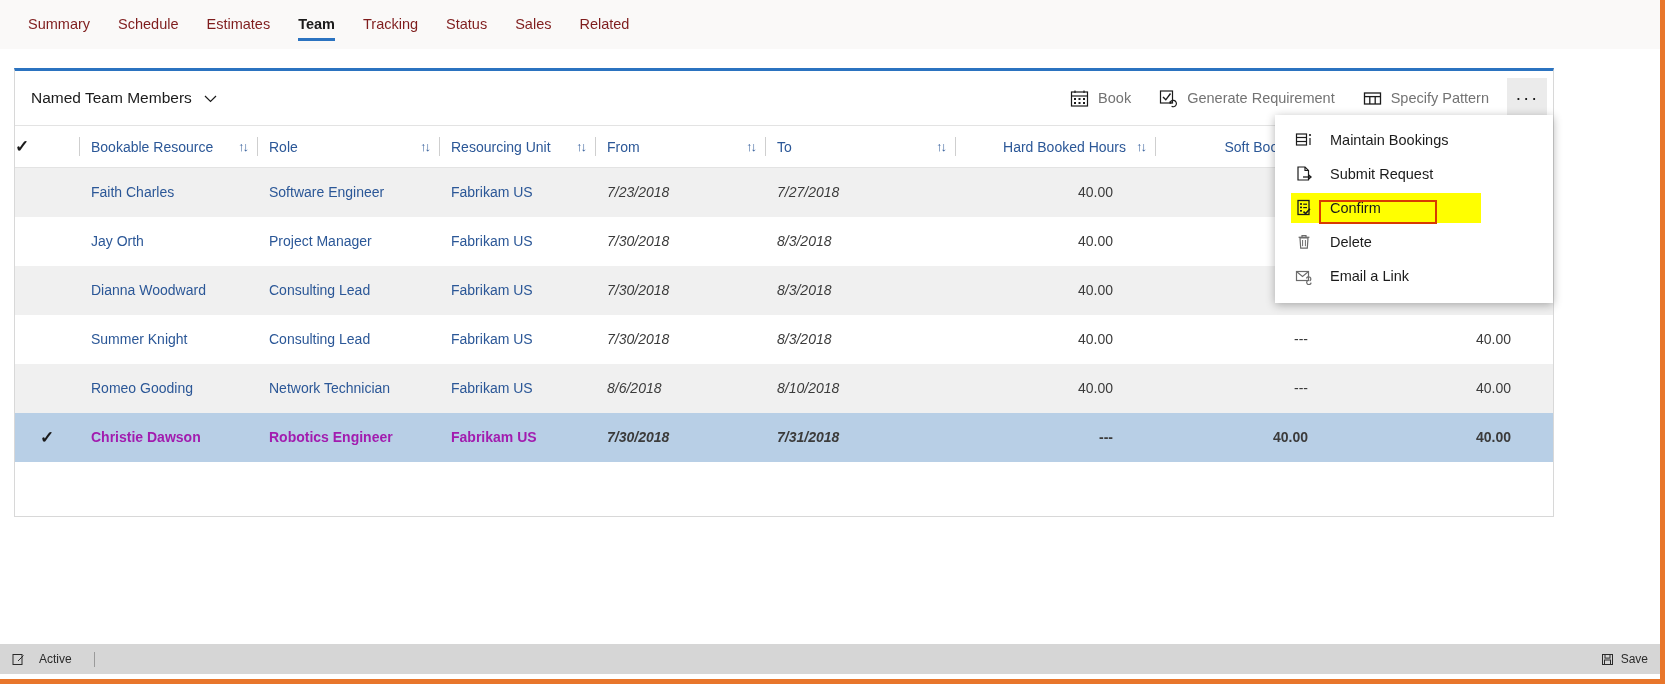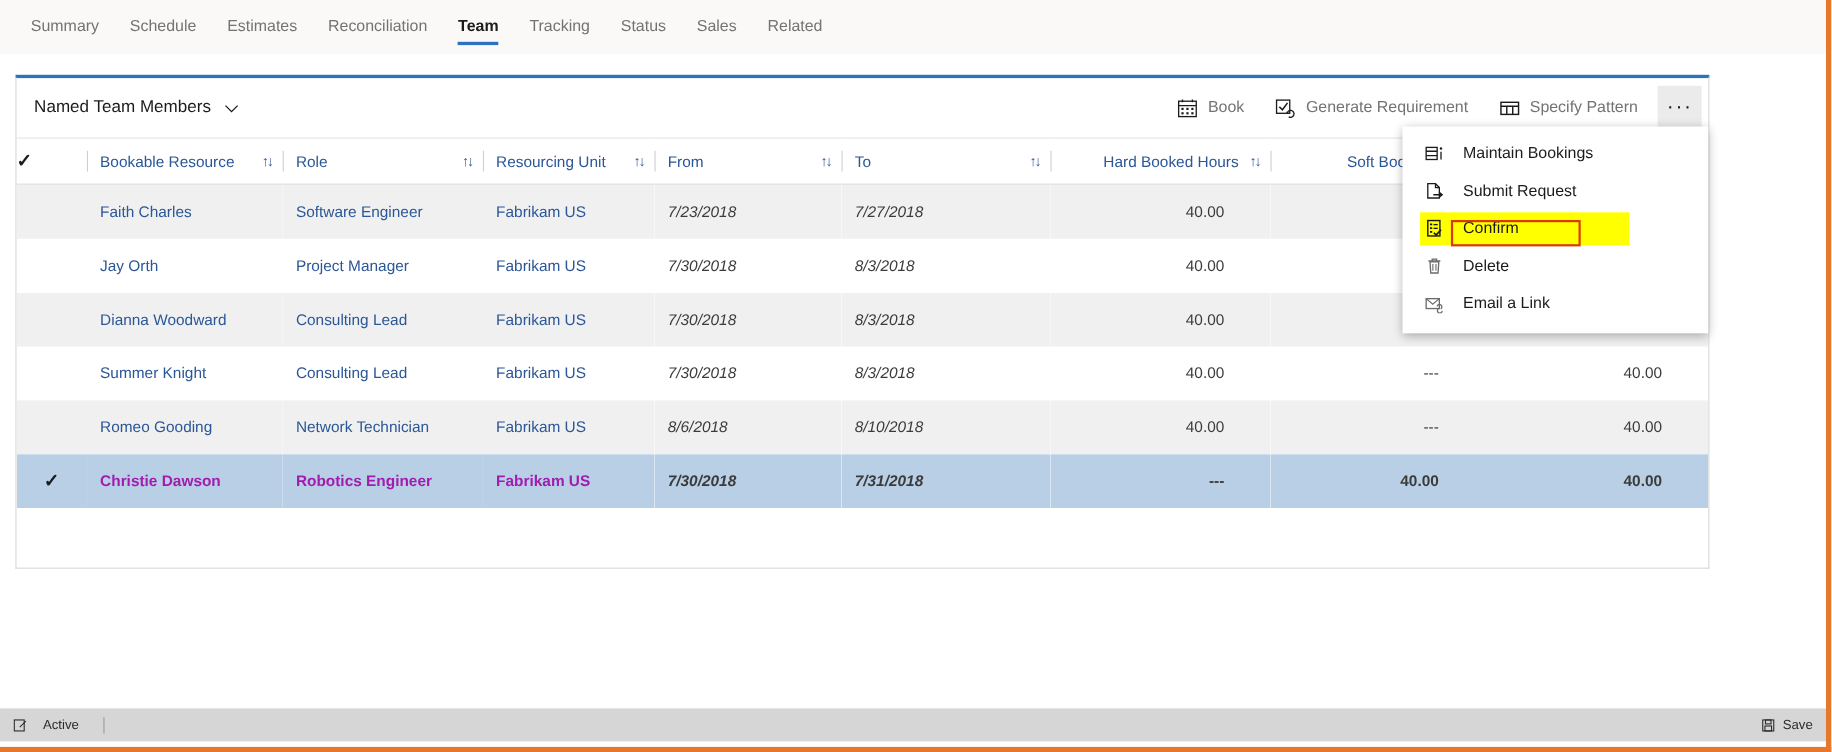--- a/index.html
+++ b/index.html
@@ -24,21 +24,21 @@
     width: 1660px; height: 49px;
     background: #faf9f8;
     display: flex; align-items: flex-start;
     padding-left: 14px;
   }
   .tab {
     position: relative;
     height: 49px;
     padding: 16px 14px 0 14px;
     font-size: 14.5px;
-    color: #737373;
+    color: #7f1d1d;
     white-space: nowrap;
     cursor: pointer;
   }
   .tab.active { color: #1b1b1b; font-weight: bold; }
   .tab.active::after {
     content: "";
     position: absolute;
     left: 14px; right: 14px; bottom: 8px;
     height: 3px; background: #2b73c0;
   }
@@ -213,21 +213,20 @@
 </style>
 </head>
 <body>
 
 <div id="app">
 
   <div class="tabstrip">
     <div class="tab"><span>Summary</span></div>
     <div class="tab"><span>Schedule</span></div>
     <div class="tab"><span>Estimates</span></div>
-    <div class="tab"><span>Reconciliation</span></div>
     <div class="tab active"><span>Team</span></div>
     <div class="tab"><span>Tracking</span></div>
     <div class="tab"><span>Status</span></div>
     <div class="tab"><span>Sales</span></div>
     <div class="tab"><span>Related</span></div>
   </div>
 
   <div class="panel">
 
     <div class="panelbar">

